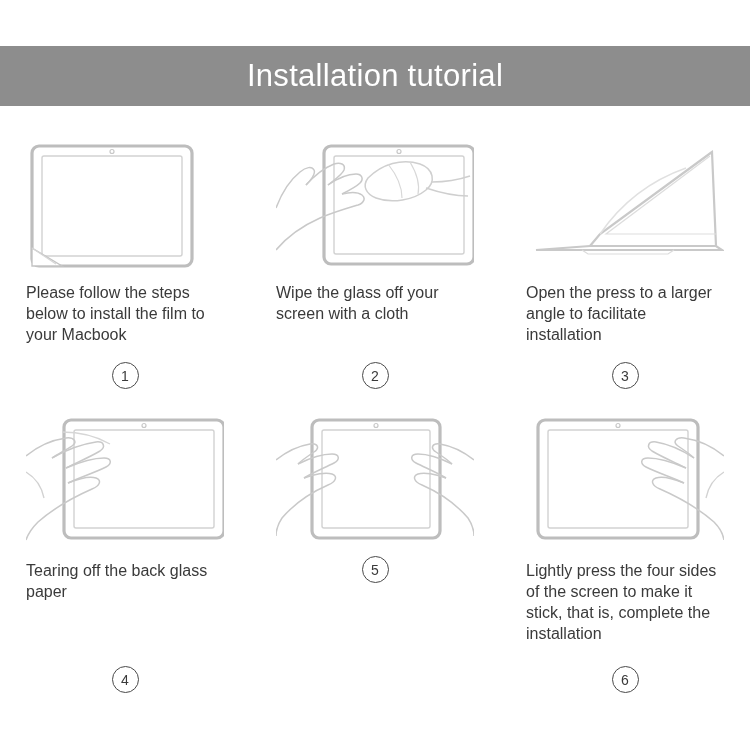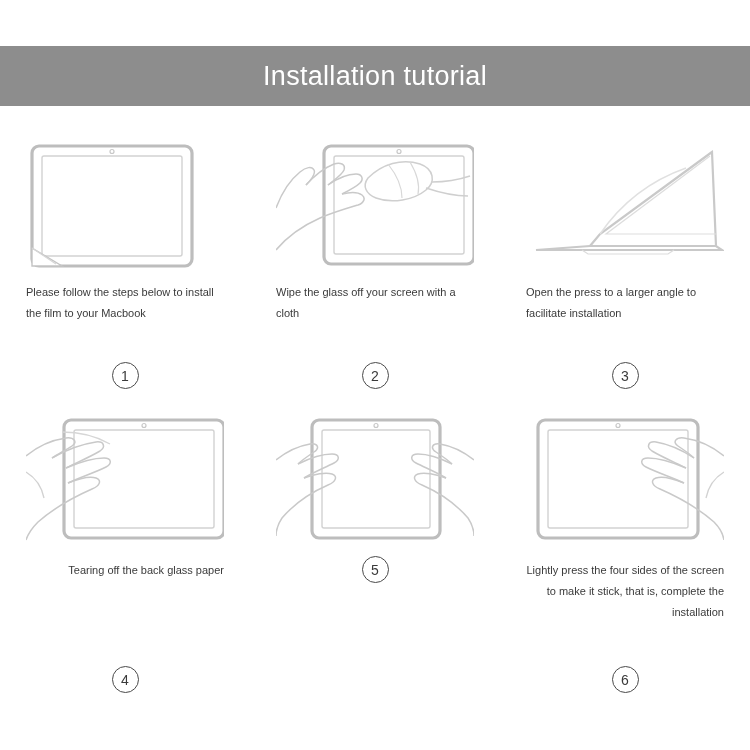--- a/index.html
+++ b/index.html
@@ -20,21 +20,21 @@
     position: absolute;
     top: 46px; left: 0;
     width: 750px; height: 60px;
     background: #8d8d8d;
     display: flex;
     align-items: center;
     justify-content: center;
   }
   .header-title {
     color: #ffffff;
-    font-size: 27px;
+    font-size: 31px;
     font-weight: 400;
     letter-spacing: 0.3px;
   }
   
   .grid {
     position: absolute;
     top: 130px; left: 0;
     width: 750px;
     display: grid;
     grid-template-columns: repeat(3, 250px);
@@ -45,21 +45,21 @@
     display: flex;
     flex-direction: column;
     align-items: stretch;
   }
   .art {
     height: 140px;
     position: relative;
   }
   .art svg { display: block; }
   .caption {
-    font-size: 11px;
+    font-size: 16px;
     line-height: 21px;
     color: #3a3a3a;
     min-height: 84px;
     padding-top: 4px;
   }
   .badge-wrap {
     display: flex;
     justify-content: center;
     align-items: flex-start;
     height: 46px;
@@ -67,21 +67,21 @@
   .badge {
     width: 27px; height: 27px;
     border: 1.3px solid #4a4a4a;
     border-radius: 50%;
     display: flex;
     align-items: center;
     justify-content: center;
     font-size: 14px;
     color: #3a3a3a;
   }
-  .row2 .caption { min-height: 110px; text-align: right; }
+  .row2 .caption { min-height: 110px; }
 </style>
 </head>
 <body>
 
 <div id="page">
 
   <div class="header">
     <div class="header-title">Installation tutorial</div>
   </div>
 

